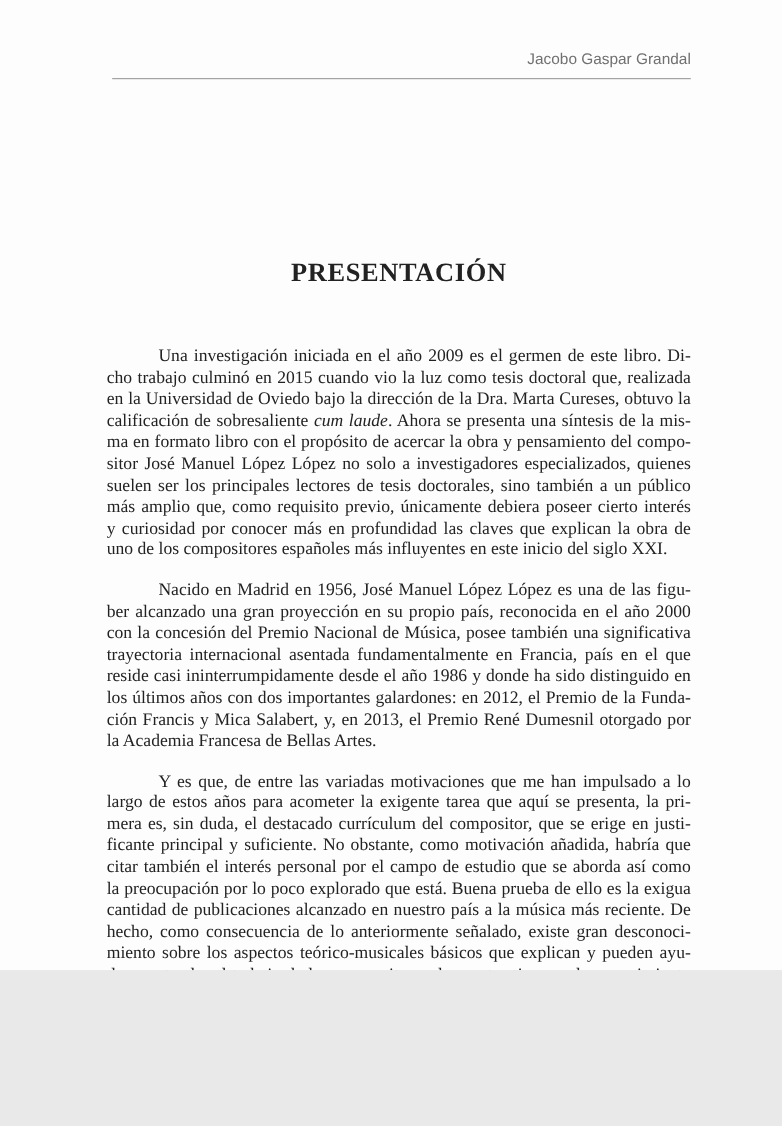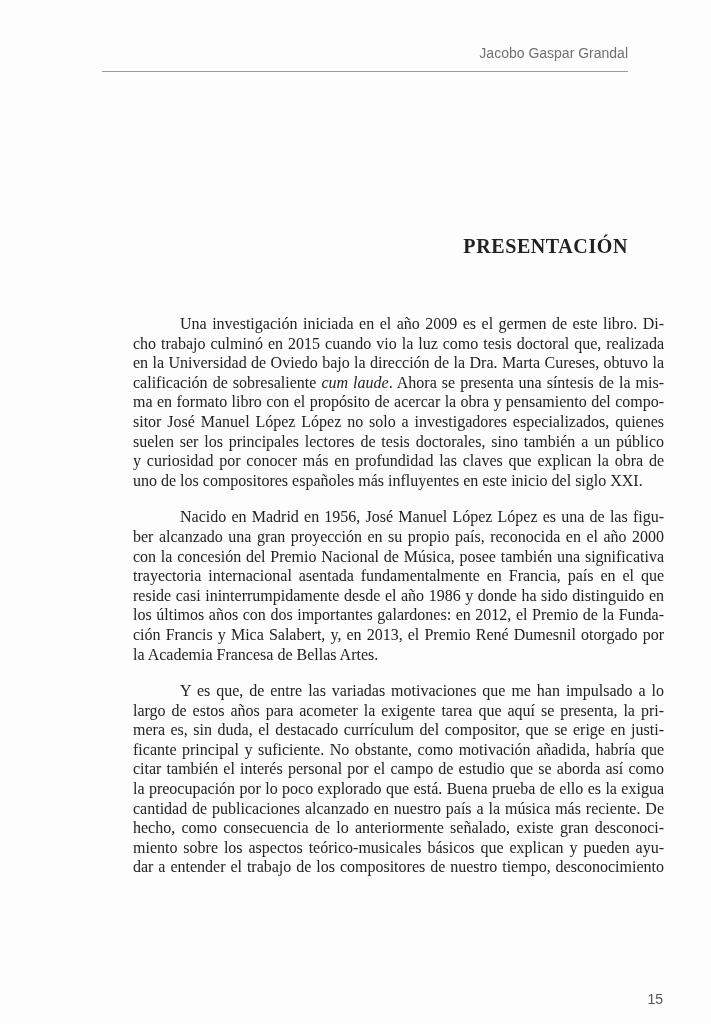--- a/index.html
+++ b/index.html
@@ -5,21 +5,21 @@
   :root{
     --bg:#fdfdfd;
     --text:#222222;
     --header-text:#707070;
     --rule:#9a9a9a;
     --page-num:#555555;
   }
   html,body{margin:0;padding:0;background:#e9e9e9;}
   .page{
     position:relative;
-    width:711px;height:1024px;
+    width:711px;height:882px;
     background:var(--bg);
     overflow:hidden;
     font-family:"Liberation Serif","DejaVu Serif",serif;
     color:var(--text);
   }
   .running-header{
     position:absolute;
     top:45px;left:97px;width:531px;
     text-align:right;
     font-family:"Liberation Sans","DejaVu Sans",sans-serif;
@@ -28,29 +28,29 @@
   }
   .header-rule{
     position:absolute;
     top:71px;left:102px;width:526px;height:0;
     border-top:1.5px solid var(--rule);
   }
   .title{
     position:absolute;
     top:235px;left:97px;width:531px;
     margin:0;
-    text-align:right;
-    font-size:20px;font-weight:bold;
+    text-align:center;
+    font-size:24px;font-weight:bold;
     letter-spacing:0.6px;
     color:var(--text);
   }
   .body-text{
     position:absolute;
     top:314px;left:97px;width:531px;
-    font-size:16px;line-height:19.6px;margin-left:36px;
+    font-size:16px;line-height:19.6px;
   }
   .para{margin:0 0 17px 0;}
   .line{
     text-align:justify;
     text-align-last:justify;
     white-space:normal;
   }
   .line.indent{text-indent:47px;}
   .line.last{text-align-last:left;}
   .line em{font-style:italic;}
@@ -78,20 +78,21 @@
 
   <div class="body-text" id="body-text">
       <div class="para">
         <div class="line indent"><span>Una investigación iniciada en el año 2009 es el germen de este libro. Di-</span></div>
         <div class="line"><span>cho trabajo culminó en 2015 cuando vio la luz como tesis doctoral que, realizada</span></div>
         <div class="line"><span>en la Universidad de Oviedo bajo la dirección de la Dra. Marta Cureses, obtuvo la</span></div>
         <div class="line"><span>calificación de sobresaliente </span><em>cum laude</em><span>. Ahora se presenta una síntesis de la mis-</span></div>
         <div class="line"><span>ma en formato libro con el propósito de acercar la obra y pensamiento del compo-</span></div>
         <div class="line"><span>sitor José Manuel López López no solo a investigadores especializados, quienes</span></div>
         <div class="line"><span>suelen ser los principales lectores de tesis doctorales, sino también a un público</span></div>
+        <div class="line"><span>más amplio que, como requisito previo, únicamente debiera poseer cierto interés</span></div>
         <div class="line"><span>y curiosidad por conocer más en profundidad las claves que explican la obra de</span></div>
         <div class="line last"><span>uno de los compositores españoles más influyentes en este inicio del siglo XXI.</span></div>
       </div>
       <div class="para">
         <div class="line indent"><span>Nacido en Madrid en 1956, José Manuel López López es una de las figu-</span></div>
         <div class="line"><span>ber alcanzado una gran proyección en su propio país, reconocida en el año 2000</span></div>
         <div class="line"><span>con la concesión del Premio Nacional de Música, posee también una significativa</span></div>
         <div class="line"><span>trayectoria internacional asentada fundamentalmente en Francia, país en el que</span></div>
         <div class="line"><span>reside casi ininterrumpidamente desde el año 1986 y donde ha sido distinguido en</span></div>
         <div class="line"><span>los últimos años con dos importantes galardones: en 2012, el Premio de la Funda-</span></div>

